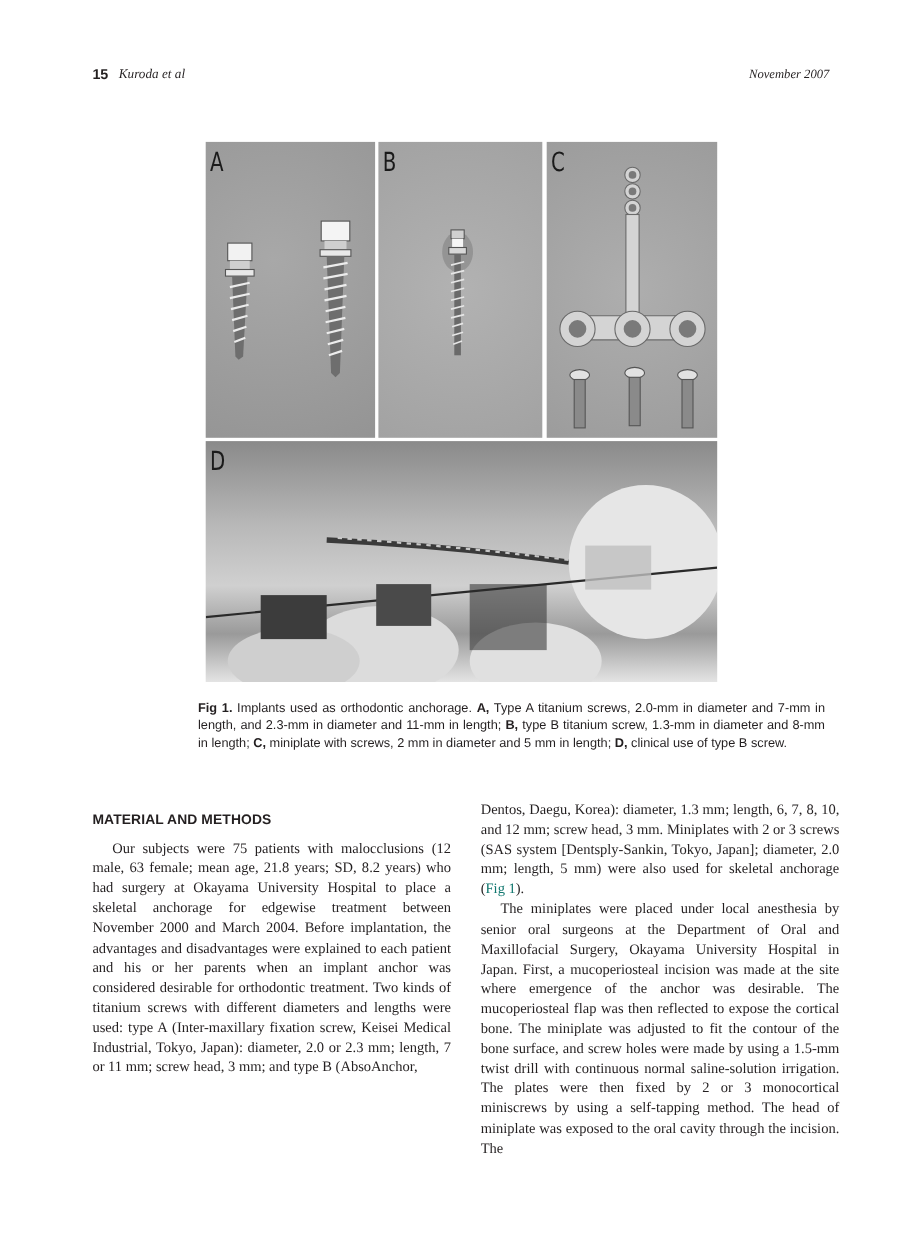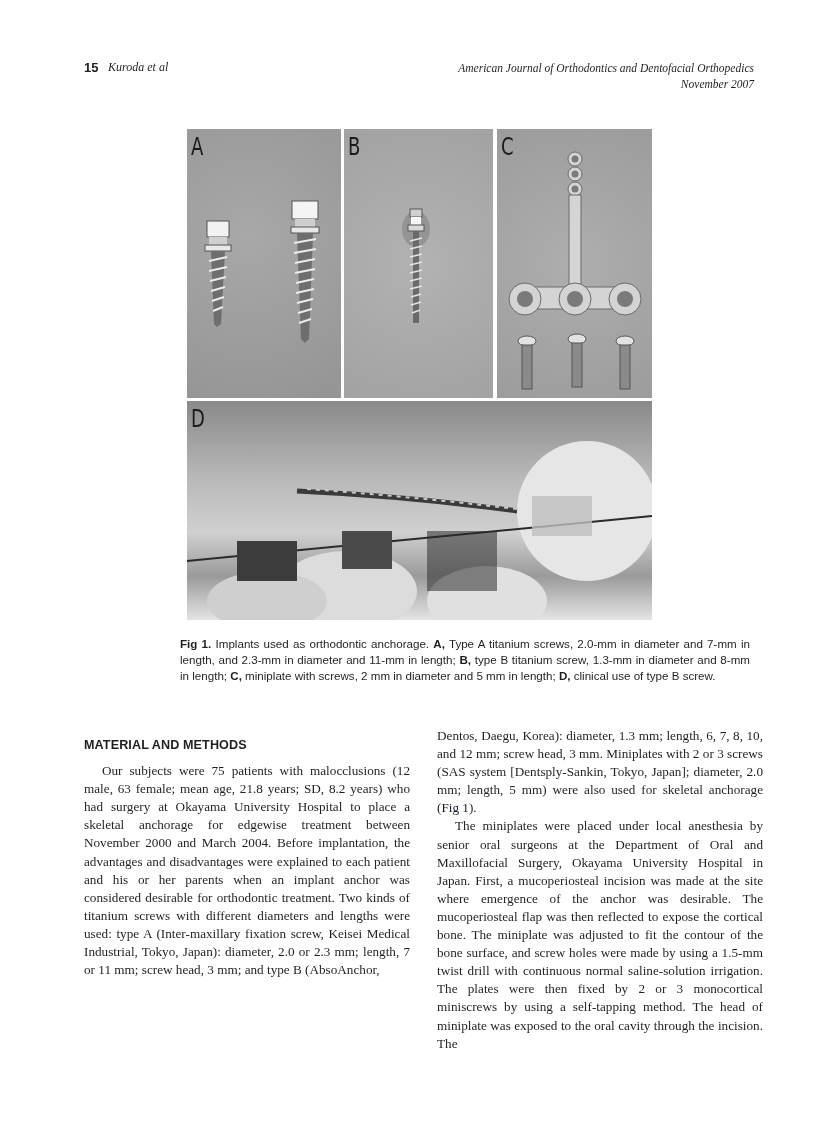--- a/index.html
+++ b/index.html
@@ -16,30 +16,29 @@
     .p-c { left: 310px; top: 0; width: 155px; height: 269px; background: radial-gradient(circle at 50% 50%, #aeaeae, #9c9c9c); }
     .p-d { left: 0; top: 272px; width: 465px; height: 219px; background: linear-gradient(180deg, #8a8a8a 0%, #b8b8b8 35%, #d0d0d0 60%, #9a9a9a 80%, #e4e4e4 100%); }
     .caption { position: absolute; left: 136px; top: 636px; width: 570px; font-family: "Liberation Sans", sans-serif; font-size: 11.6px; line-height: 16px; color: #231f20; text-align: justify; margin-left: 44px; }
     .caption b { font-weight: bold; }
     .col { position: absolute; top: 727px; width: 326px; font-family: "Liberation Serif", serif; font-size: 13.2px; line-height: 18.1px; text-align: justify; color: #231f20; }
     .col-left { left: 84px; }
     .col-right { left: 437px; }
     .col p { margin: 0; }
     .indent { text-indent: 18px; }
     .section-heading { font-family: "Liberation Sans", sans-serif; font-weight: bold; font-size: 12.6px; margin: 9px 0 8px 0 !important; letter-spacing: 0.1px; }
-    .fig-link { color: #0f172a; }
+    .fig-link { color: #0f766e; }
   </style>
 </head>
 <body>
 
 <div class="running-head">
   <span class="page-num">15</span>
   <span class="authors">Kuroda et al</span>
   <div class="journal">
-    <div>American Journal of Orthodontics and Dentofacial Orthopedics</div>
     <div>November 2007</div>
   </div>
 </div>
 
 <div class="figure">
 
   <div class="panel p-a">
     <span class="panel-label">A</span>
     <svg width="154" height="269" style="position:absolute;left:0;top:0">
       <rect x="20" y="92" width="22" height="16" fill="#f2f2f2" stroke="#555" stroke-width="1"></rect>

